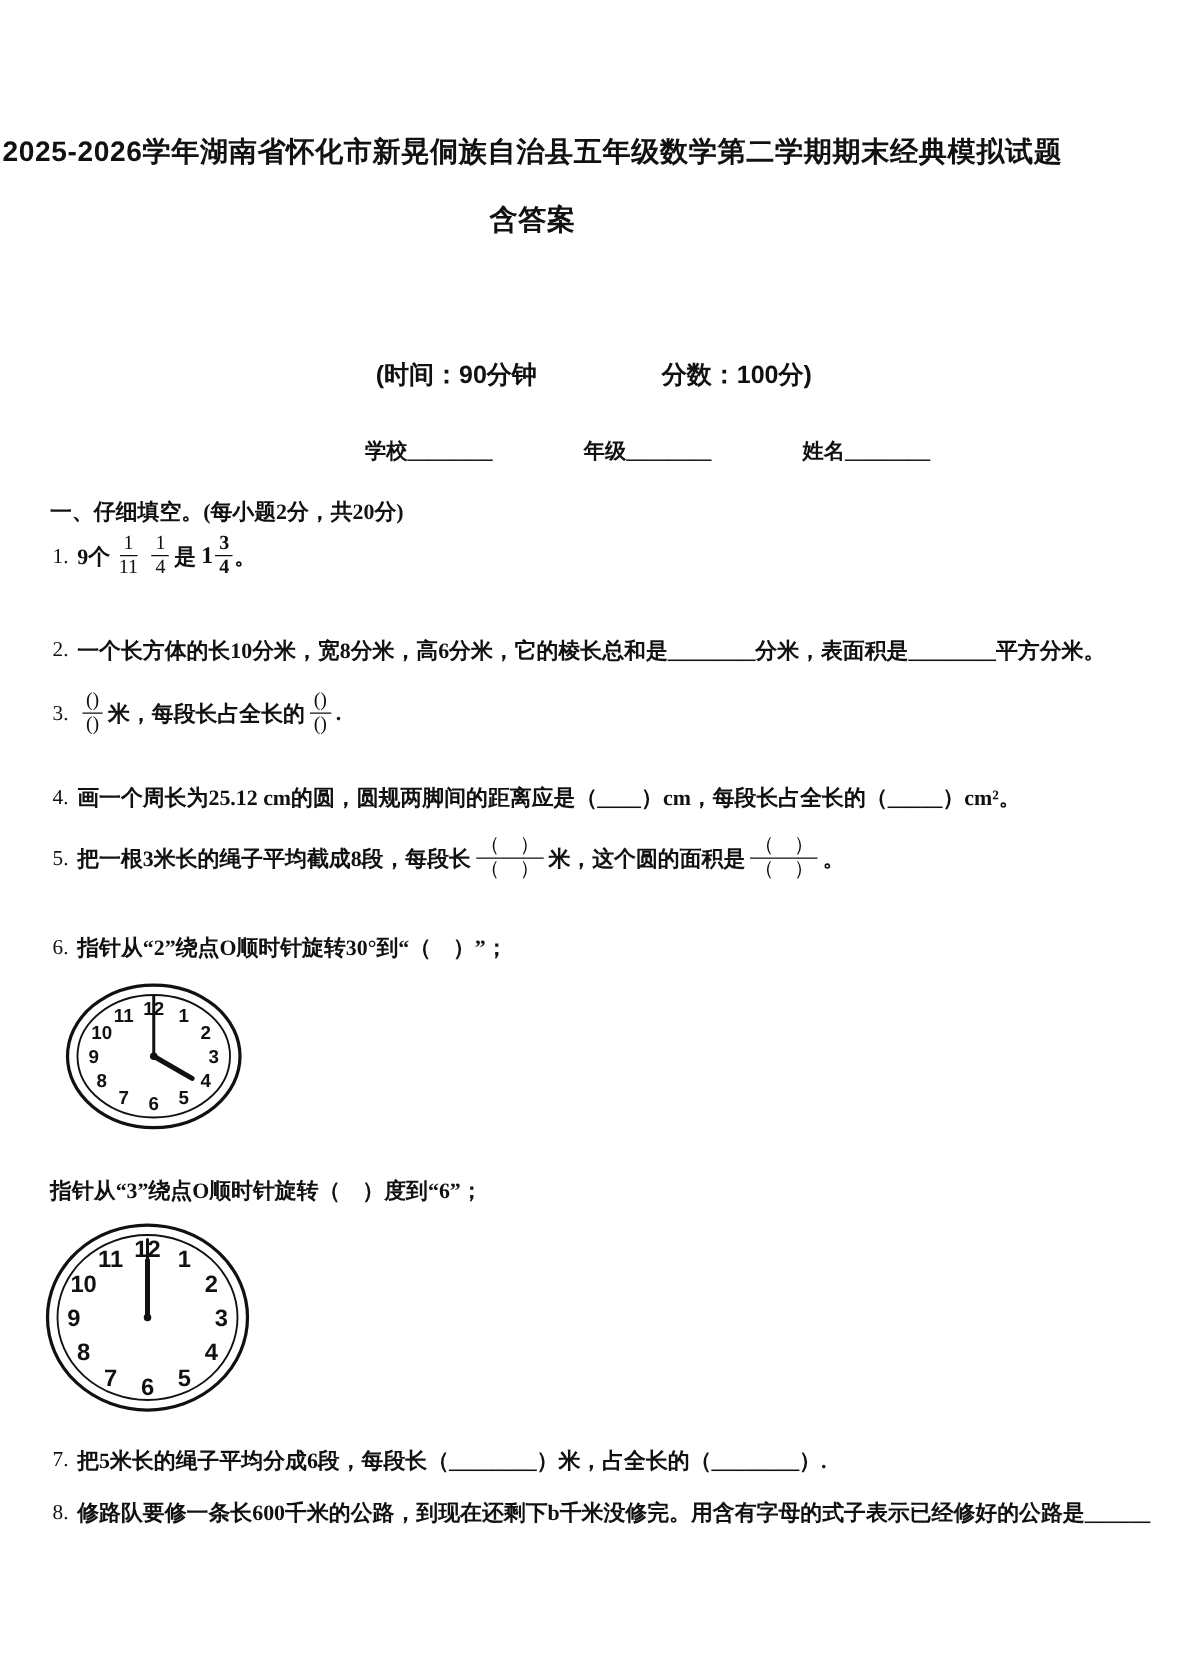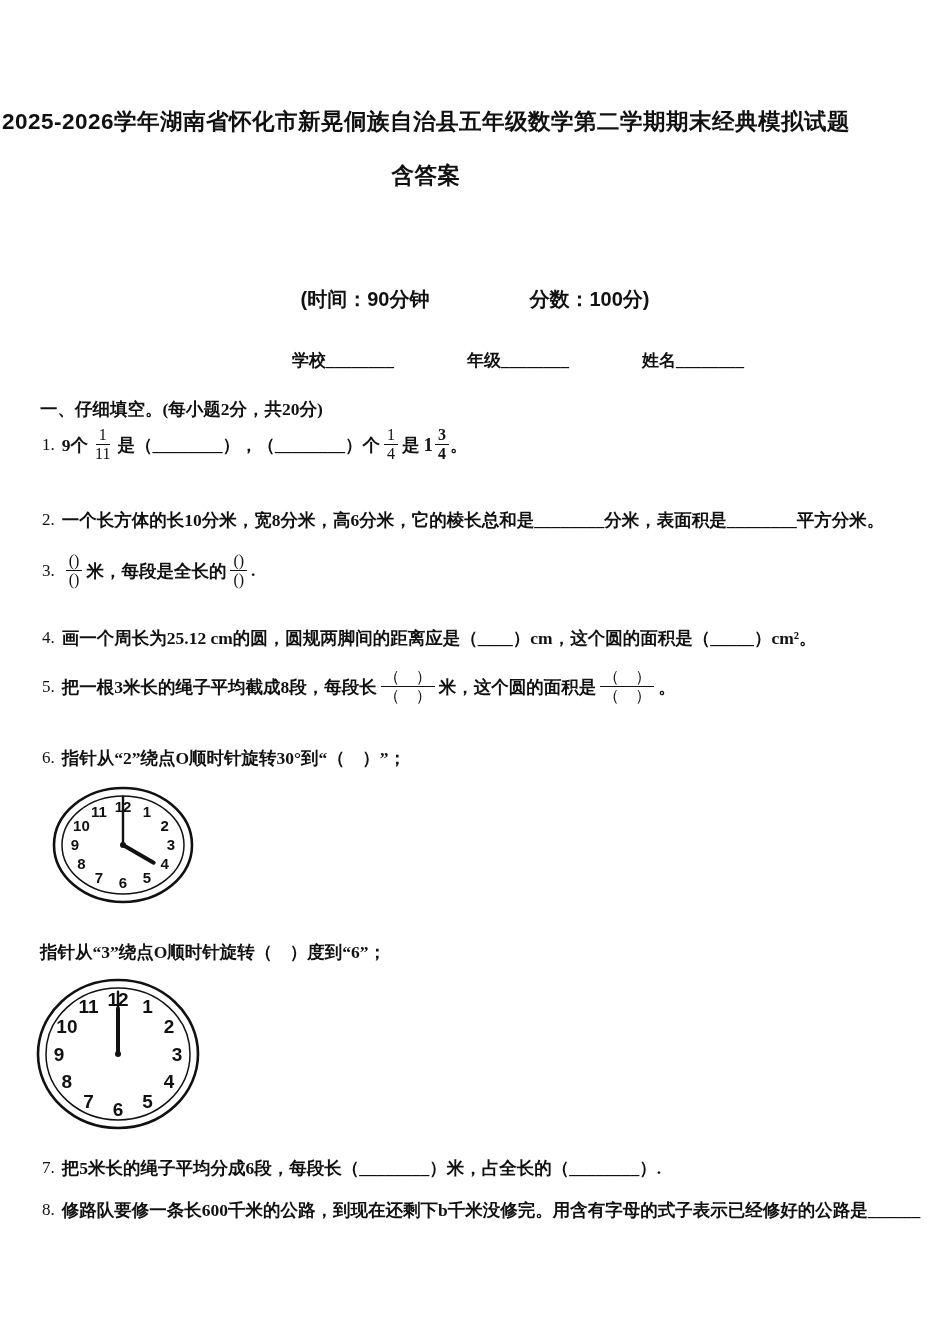--- a/index.html
+++ b/index.html
@@ -57,21 +57,20 @@
 
 <div class="abs qt" style="left:40px;top:397px;text-align:center;">一、仔细填空。(每小题2分，共20分)</div>
 
 <div class="abs qt" style="left:42px;top:426px;">
   <span class="qno">1.</span>
   <span class="seg">9个</span>
   <span class="frac">
     <span class="num">1</span>
       <span class="den">11</span>
   </span>
-  <span class="seg">是（________），（________）个</span>
   <span class="frac">
     <span class="num">1</span>
       <span class="den">4</span>
   </span>
   <span class="seg">是</span>
   <span class="mixed">
     <span class="mint">1</span>
     <span class="frac bold" style="margin:0 1px;">
       <span class="num">3</span>
         <span class="den">4</span>
@@ -84,31 +83,31 @@
   <span class="qno">2.</span>
   <span class="seg">一个长方体的长10分米，宽8分米，高6分米，它的棱长总和是________分米，表面积是________平方分米。</span>
 </div>
 
 <div class="abs qt" style="left:42px;top:552px;">
   <span class="qno">3.</span>
   <span class="frac">
     <span class="num">()</span>
       <span class="den">()</span>
   </span>
-  <span class="seg">米，每段是全长的</span>
+  <span class="seg">米，每段长占全长的</span>
   <span class="frac">
     <span class="num">()</span>
       <span class="den">()</span>
   </span>
   <span class="seg">.</span>
 </div>
 
 <div class="abs qt" style="left:42px;top:626px;">
   <span class="qno">4.</span>
-  <span class="seg">画一个周长为25.12 cm的圆，圆规两脚间的距离应是（____）cm，这个圆的面积是（_____）cm²。</span>
+  <span class="seg">画一个周长为25.12 cm的圆，圆规两脚间的距离应是（____）cm，每段长占全长的（_____）cm²。</span>
 </div>
 
 <div class="abs qt" style="left:42px;top:668px;">
   <span class="qno">5.</span>
   <span class="seg">把一根3米长的绳子平均截成8段，每段长</span>
   <span class="frac">
     <span class="num">（　）</span>
       <span class="den">（　）</span>
   </span>
   <span class="seg">米，这个圆的面积是</span>

